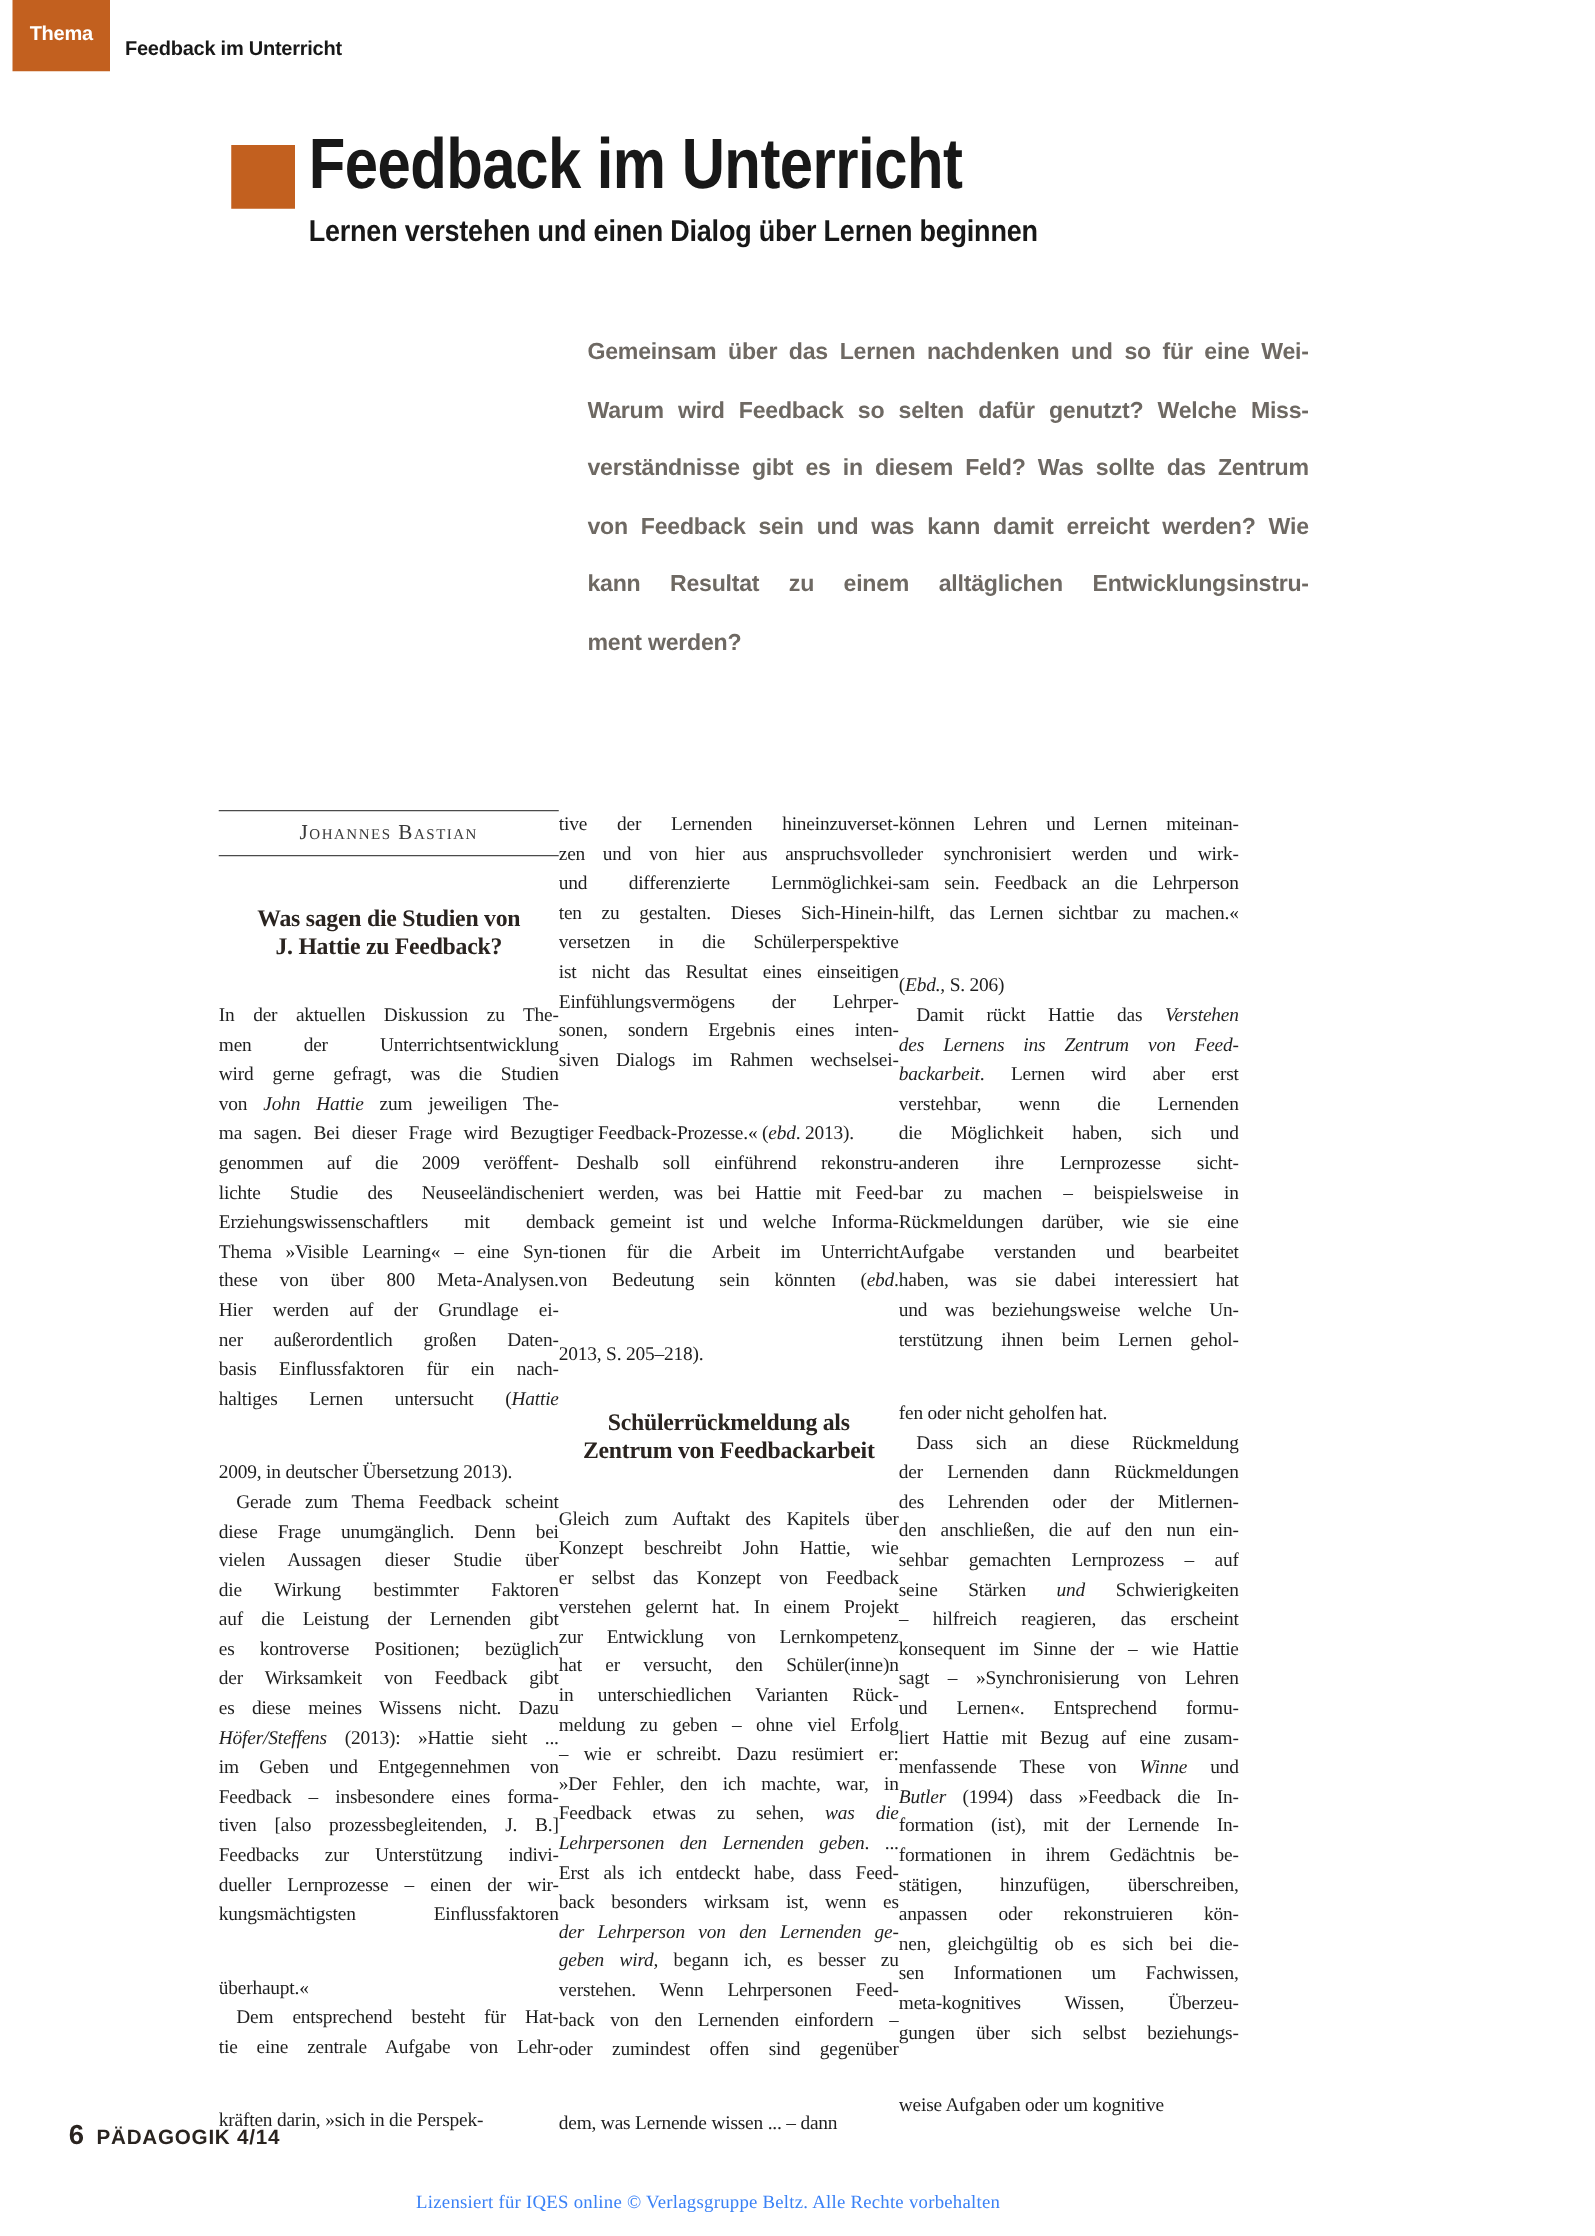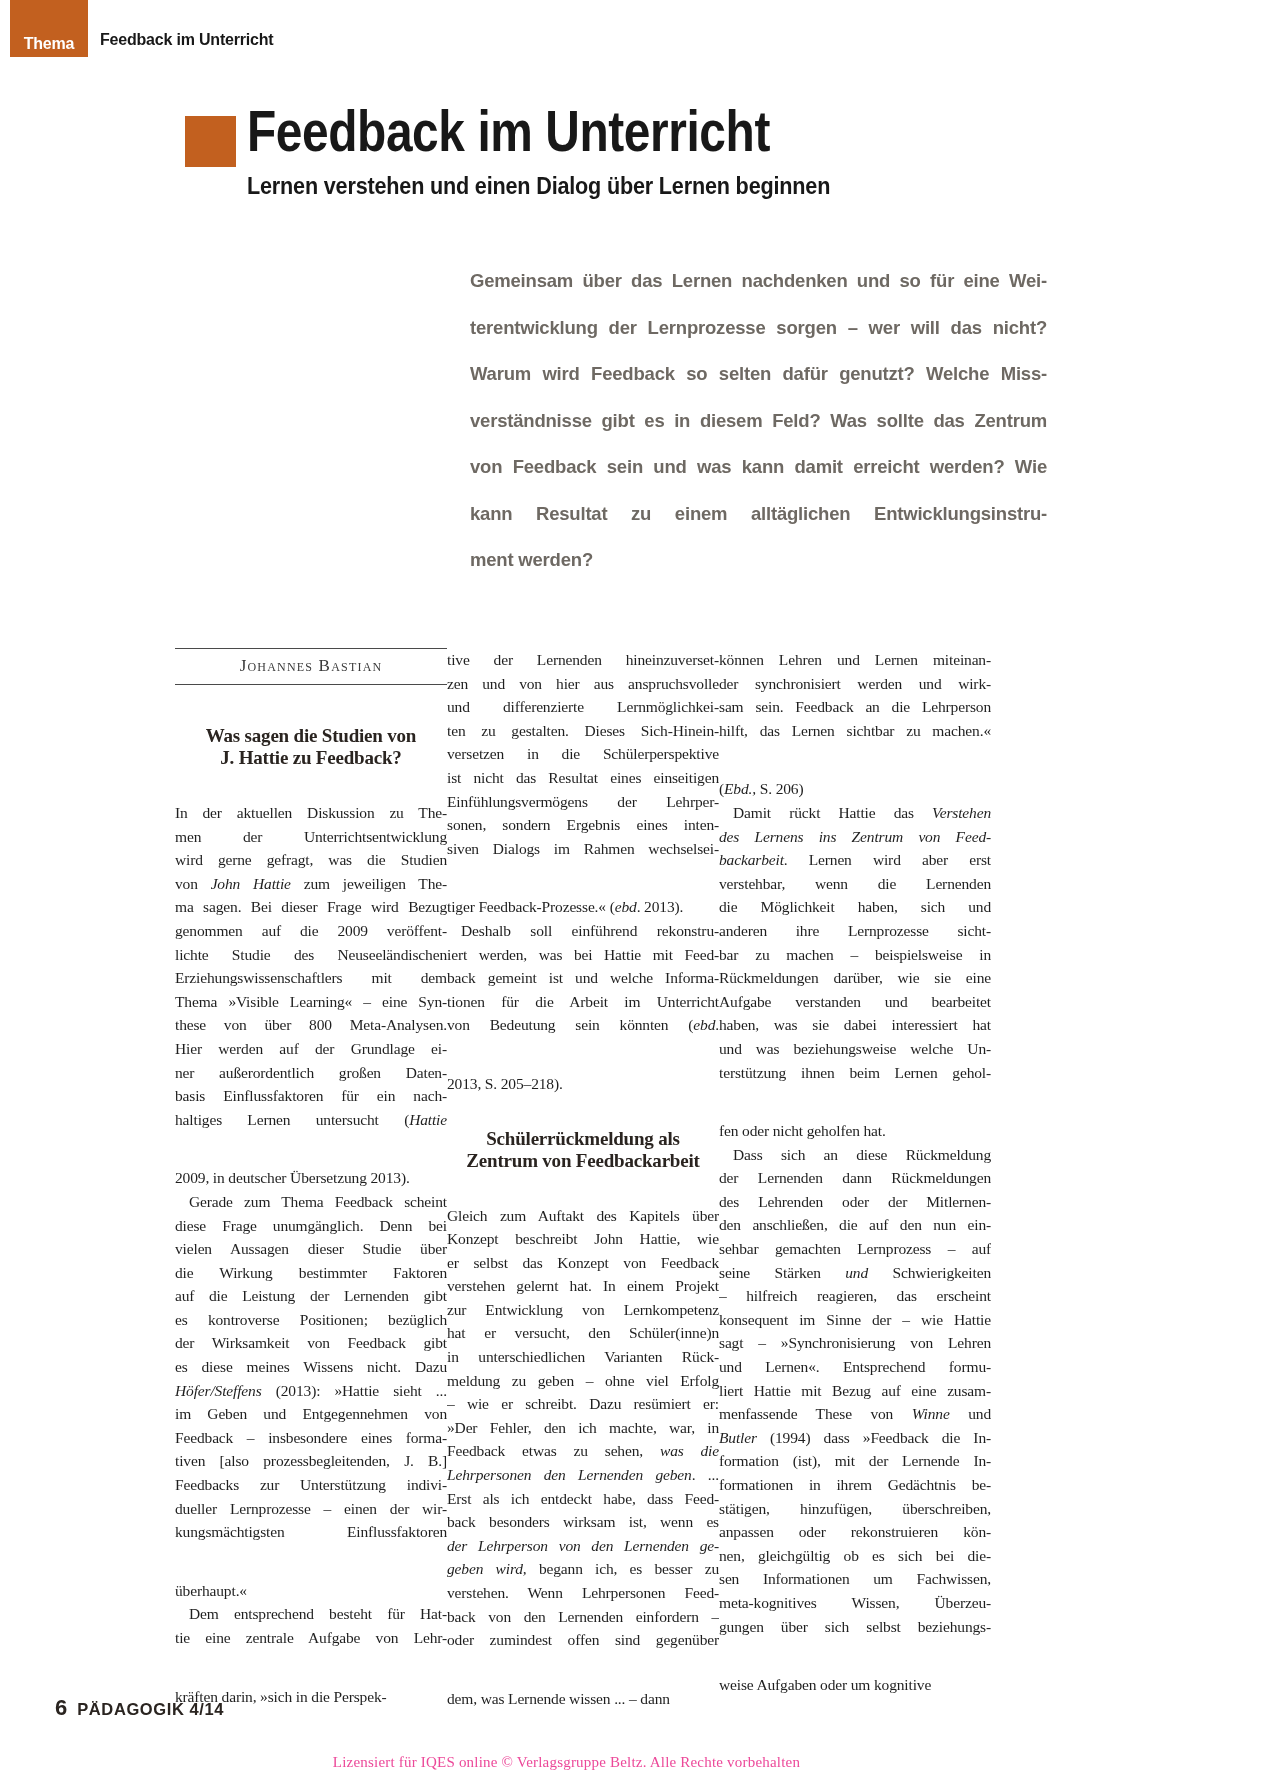--- a/index.html
+++ b/index.html
@@ -4,21 +4,21 @@
 <style>
   html,body{margin:0;padding:0;}
   body{
     width:1276px;height:1789px;position:relative;background:#ffffff;
     font-family:"Liberation Sans",sans-serif;color:#1f1f1f;overflow:hidden;
   }
   
   .thema-tab{
     position:absolute;left:10px;top:0;width:78px;height:57px;
     display:flex;align-items:flex-end;justify-content:center;
-    padding-bottom:4px;box-sizing:border-box;
+    padding-bottom:20px;box-sizing:border-box;
   }
   .thema-tab span{color:#fff;font-weight:bold;font-size:16px;letter-spacing:-0.2px;}
   .topic-label{
     position:absolute;left:100px;top:31px;font-size:16px;font-weight:bold;
     letter-spacing:-0.2px;color:#181818;
   }
   
   .title-square{position:absolute;left:185px;top:116px;width:51px;height:51px;}
   .page-title{
     position:absolute;left:247px;top:98px;font-size:57px;font-weight:bold;
@@ -57,38 +57,37 @@
   .para .ln::after{content:"";display:inline-block;width:100%;height:0;}
   .para .ln.end{text-align:left;margin-top:35px;}
   .para .ln.end::after{content:none;}
   .para.ind .ln:first-child{text-indent:14px;}
   
   .footer-left{position:absolute;left:55px;top:1695px;display:flex;align-items:baseline;color:#2a2420;}
   .footer-left .pagenum{font-size:22px;font-weight:bold;margin-right:10px;}
   .footer-left .mag{font-size:16.5px;font-weight:bold;letter-spacing:0.6px;}
   .license{
     position:absolute;left:0;top:1754px;width:1133px;text-align:center;
-    font-family:"Liberation Serif",serif;font-size:15px;color:#ec4899;letter-spacing:0.2px;
+    font-family:"Liberation Serif",serif;font-size:15px;color:#3b82f6;letter-spacing:0.2px;
   }
 </style>
 </head>
 <body>
 
 <div class="thema-tab" style="background: rgb(194, 96, 31);">
   <span>Thema</span>
 </div>
 <div class="topic-label">Feedback im Unterricht</div>
 
 <div class="title-square" style="background: rgb(194, 96, 31);"></div>
 <div class="page-title">Feedback im Unterricht</div>
 <div class="page-subtitle">Lernen verstehen und einen Dialog über Lernen beginnen</div>
 
 <div class="lead" id="lead">
     <div class="ln">Gemeinsam über das Lernen nachdenken und so für eine Wei-</div>
-    <div class="ln">terentwicklung der Lernprozesse sorgen – wer will das nicht?</div>
     <div class="ln">Warum wird Feedback so selten dafür genutzt? Welche Miss-</div>
     <div class="ln">verständnisse gibt es in diesem Feld? Was sollte das Zentrum</div>
     <div class="ln">von Feedback sein und was kann damit erreicht werden? Wie</div>
     <div class="ln">kann Resultat zu einem alltäglichen Entwicklungsinstru-</div>
     <div class="ln end">ment werden?</div>
   </div>
 
 <div class="cols">
   <div class="col" id="col0">
       <div class="author-block">Johannes Bastian</div>

